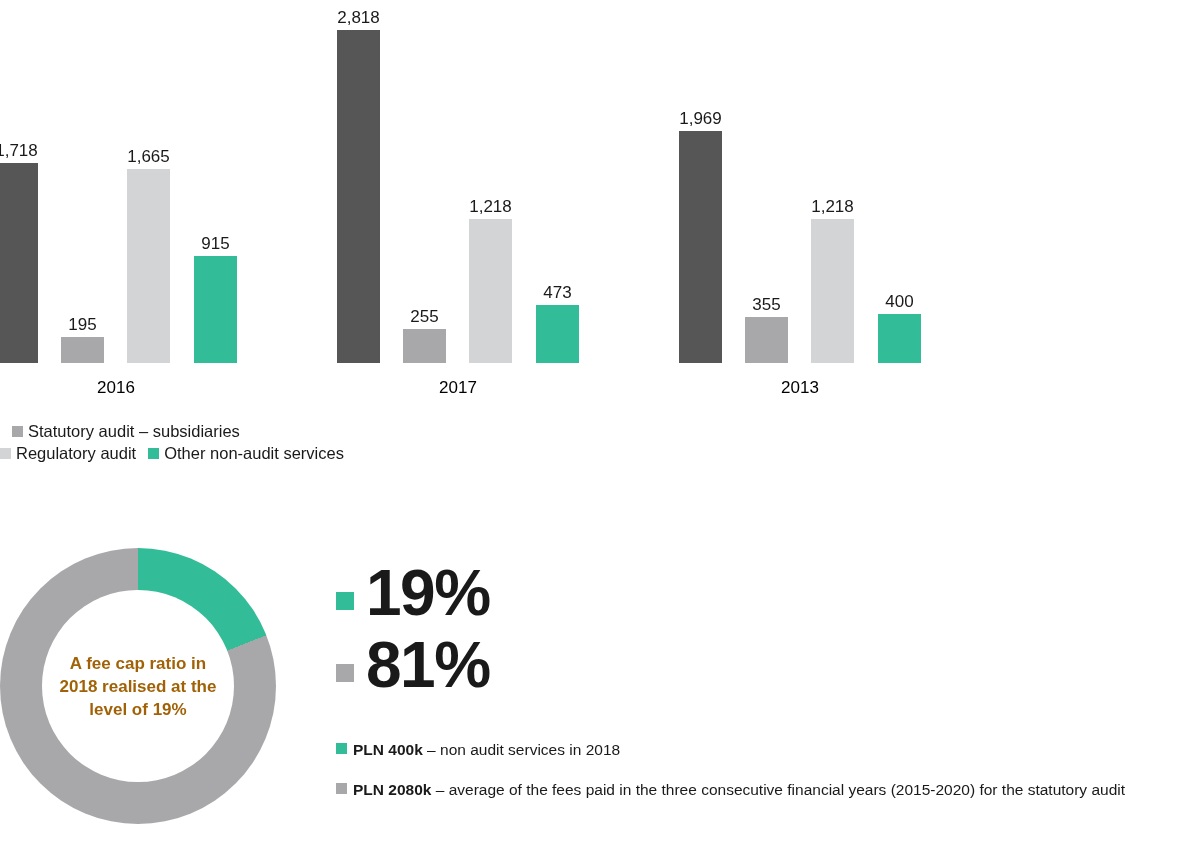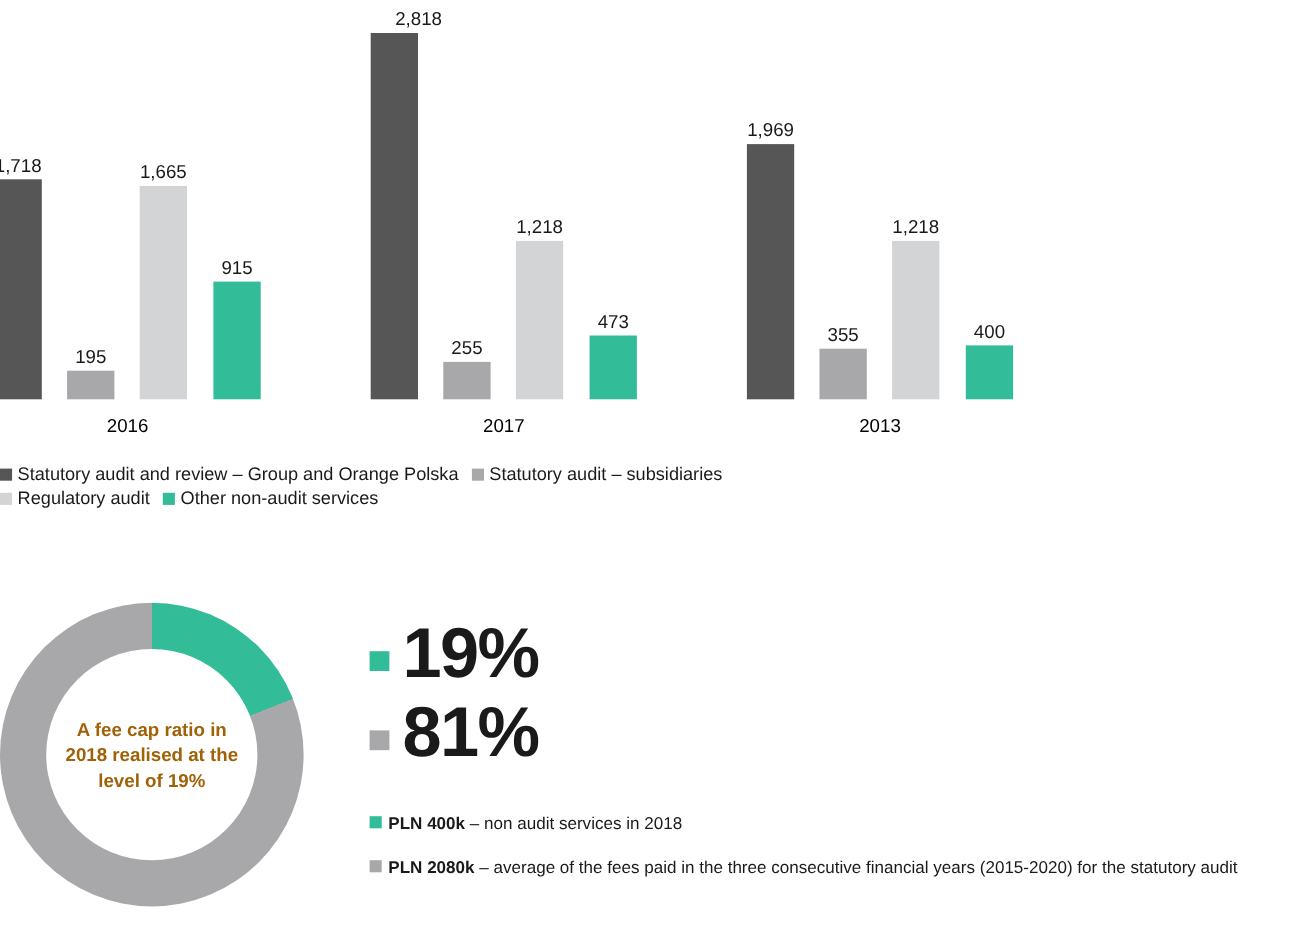--- a/index.html
+++ b/index.html
@@ -202,21 +202,21 @@
     </div>
     <div class="bar-item" style="left:199px;">
       <div class="bar-label" style="bottom:110px;">915</div>
       <div class="bar-rect" style="height:107px; background:#33bc98;"></div>
     </div>
     <div class="group-label" style="left:66px; width:110px;">2016</div>
   </div>
 
   <div class="bar-group" style="left:337px; width:250px;">
     <div class="bar-item" style="left:0px;">
-      <div class="bar-label" style="bottom:336px;margin-left:22px;">2,818</div>
+      <div class="bar-label" style="bottom:336px;">2,818</div>
       <div class="bar-rect" style="height:333px; background:#565656;"></div>
     </div>
     <div class="bar-item" style="left:66px;">
       <div class="bar-label" style="bottom:37px;">255</div>
       <div class="bar-rect" style="height:34px; background:#a8a8ab;"></div>
     </div>
     <div class="bar-item" style="left:132px;">
       <div class="bar-label" style="bottom:147px;">1,218</div>
       <div class="bar-rect" style="height:144px; background:#d3d4d6;"></div>
     </div>
@@ -243,24 +243,20 @@
     <div class="bar-item" style="left:199px;">
       <div class="bar-label" style="bottom:52px;">400</div>
       <div class="bar-rect" style="height:49px; background:#33bc98;"></div>
     </div>
     <div class="group-label" style="left:66px; width:110px;">2013</div>
   </div>
 </div>
 
 <div id="bar-legend">
   <div class="legend-row">
-    <div class="legend-entry">
-      <span class="legend-swatch" style="background:#565656;"></span>
-      <span class="legend-text">Statutory audit and review – Group and Orange Polska</span>
-    </div>
     <span class="legend-gap"></span>
     <div class="legend-entry">
       <span class="legend-swatch" style="background:#a8a8ab;"></span>
       <span class="legend-text">Statutory audit – subsidiaries</span>
     </div>
   </div>
   <div class="legend-row">
     <div class="legend-entry">
       <span class="legend-swatch" style="background:#d3d4d6;"></span>
       <span class="legend-text">Regulatory audit</span>

